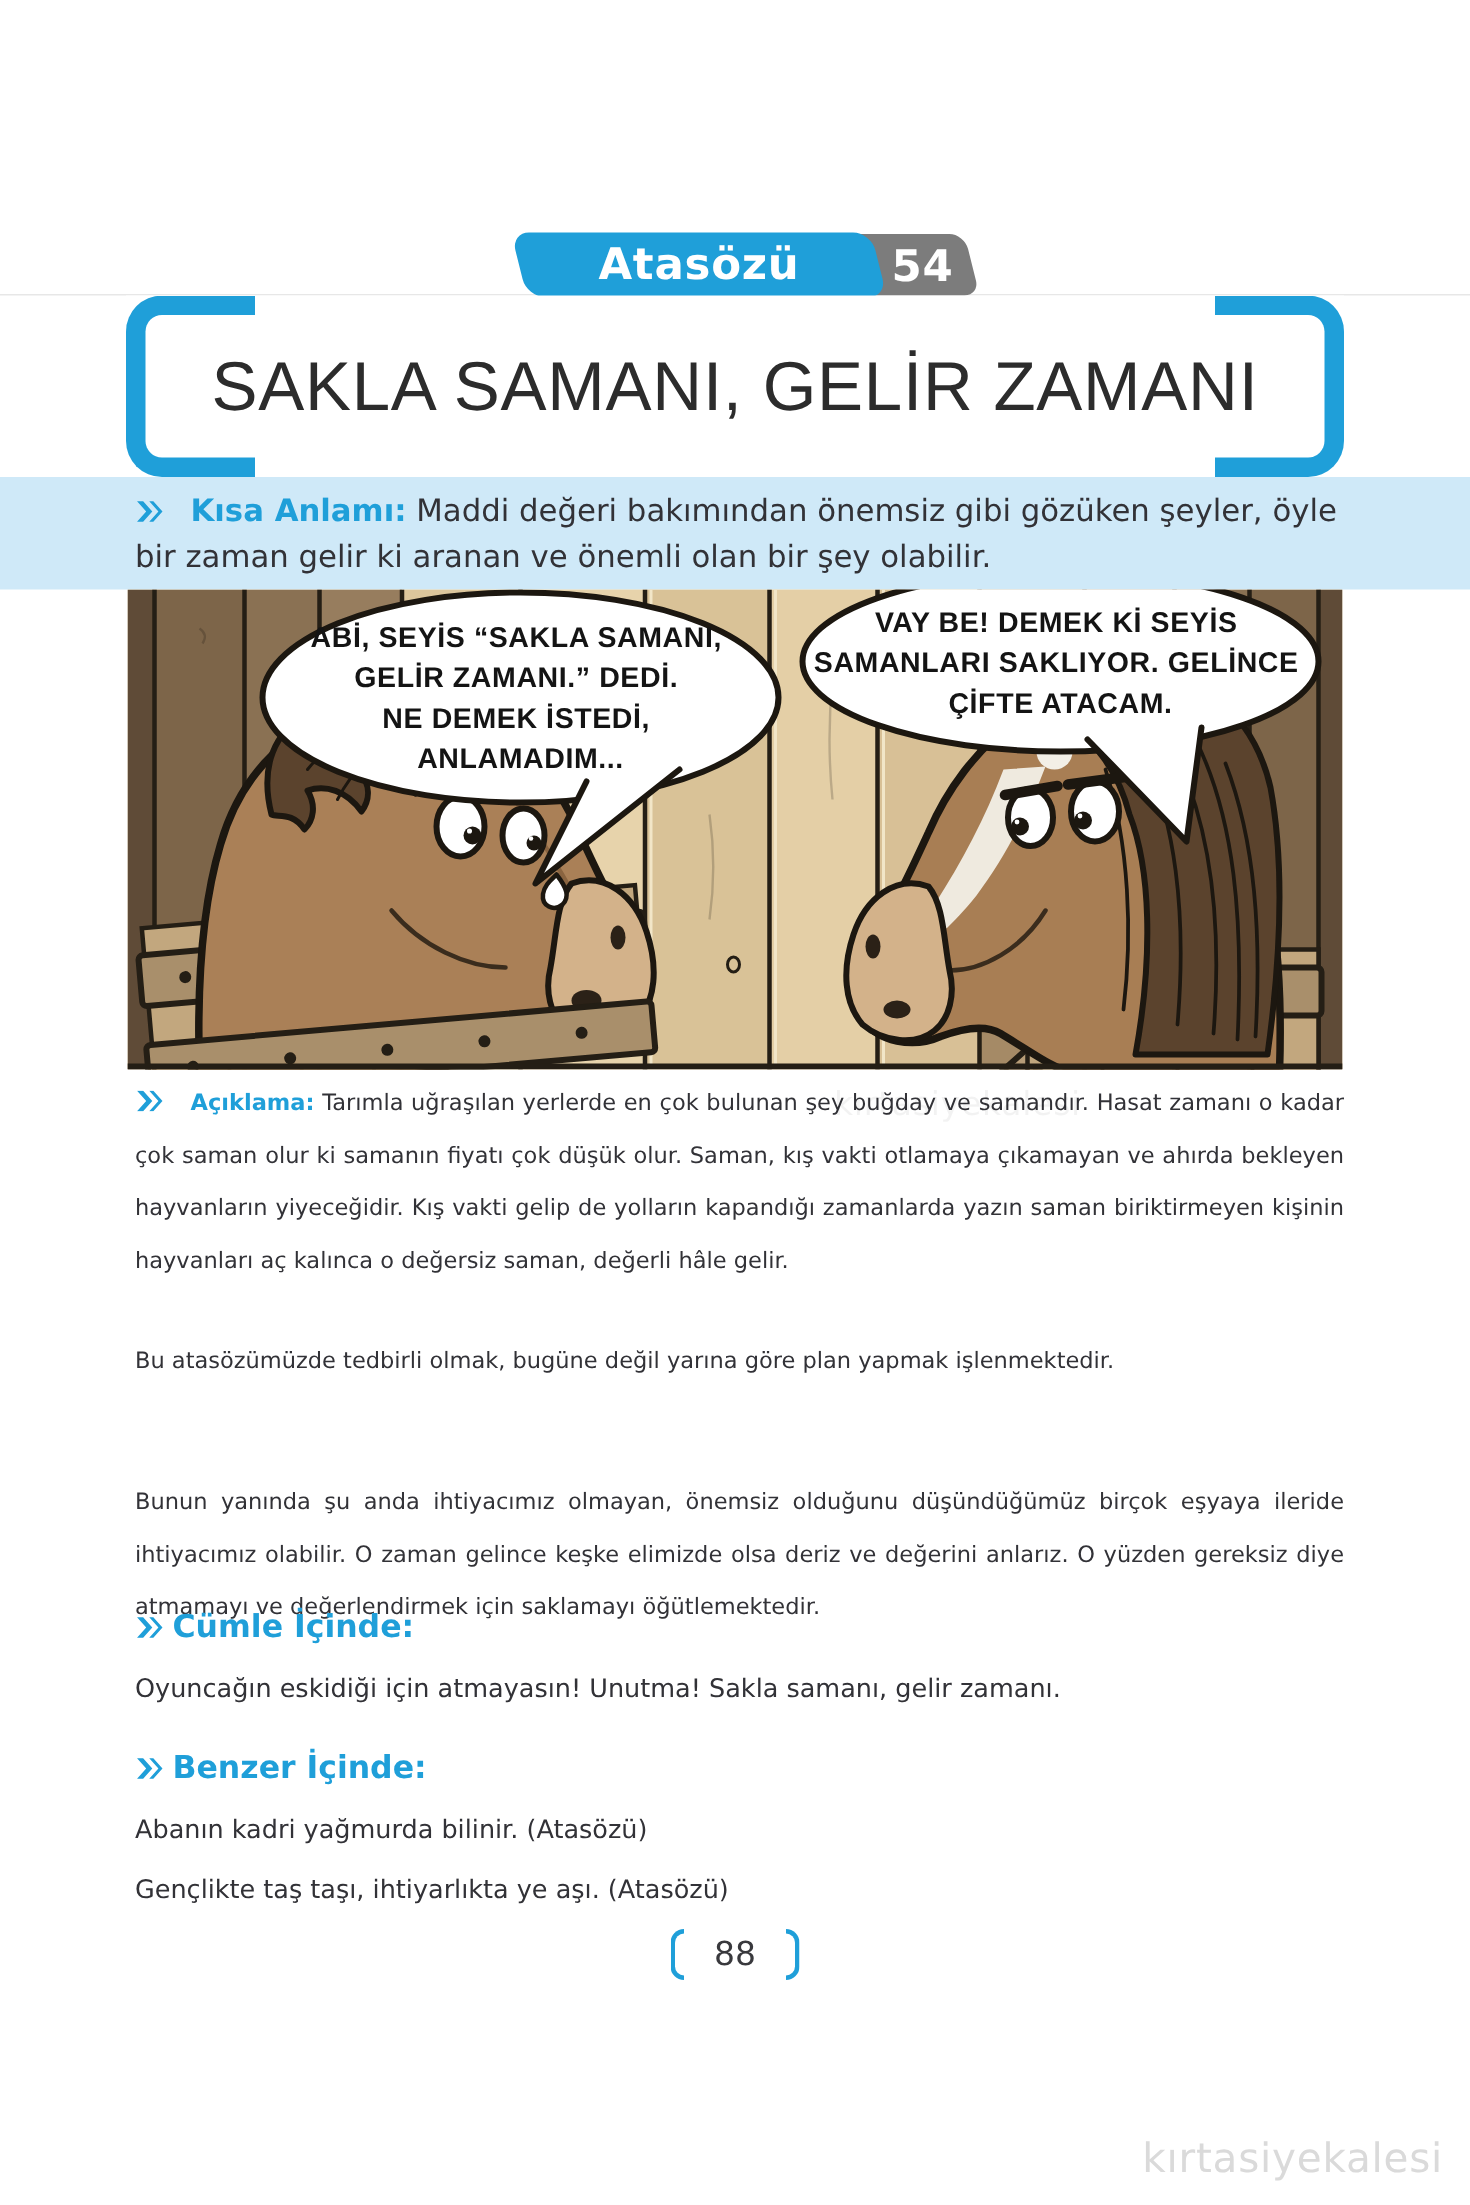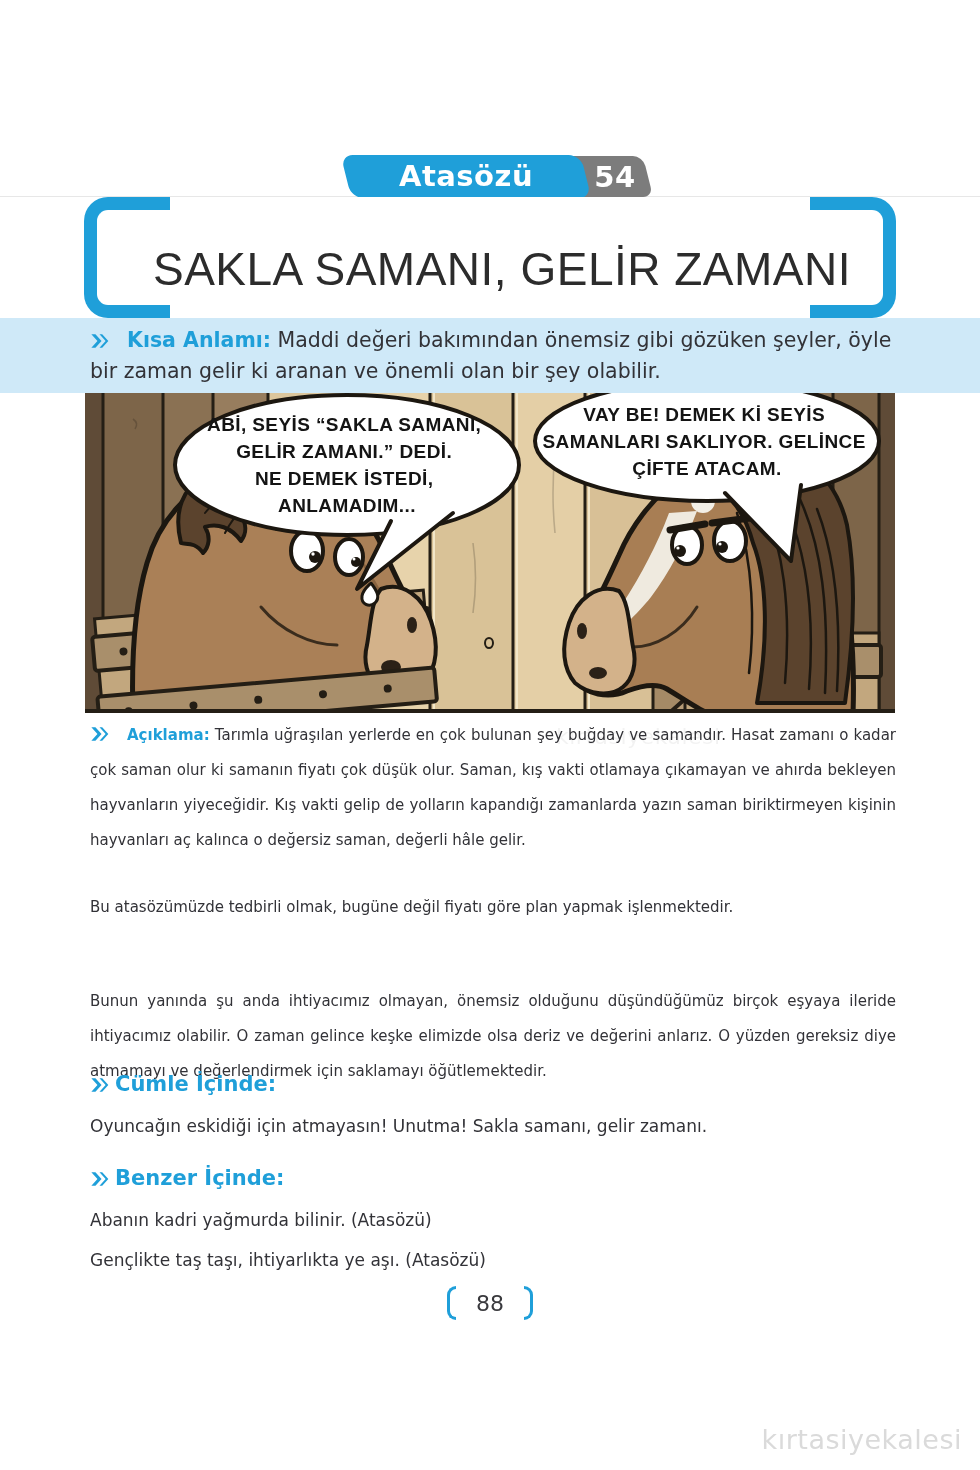--- a/index.html
+++ b/index.html
@@ -11,21 +11,21 @@
   .badge-gray{position:absolute;left:556px;top:156px;width:92px;height:41px;background:#7c7c7c;
               border-radius:10px;transform:skewX(14deg);}
   .badge-blue{position:absolute;left:346px;top:155px;width:240px;height:43px;background:#1f9fd9;
               border-radius:12px;transform:skewX(14deg);}
   .badge-txt{display:block;width:100%;height:100%;transform:skewX(-14deg);
              color:#fff;font-weight:bold;font-size:29px;line-height:42px;text-align:center;letter-spacing:.5px;}
   .badge-num{padding-left:26px;box-sizing:border-box;}
 
   
   .title-box{position:absolute;left:84px;top:197px;width:812px;height:121px;background:#fff;}
-  .title-box h1{margin:12px;width:100%;text-align:center;line-height:121px;
+  .title-box h1{margin:0;width:100%;text-align:center;line-height:121px;
                 font-family:"Liberation Sans",sans-serif;font-weight:400;
                 font-size:46px;letter-spacing:.5px;color:#2c2c2c;}
   .bracket{position:absolute;top:197px;width:86px;height:121px;box-sizing:border-box;
            border:13px solid #1f9fd9;}
   .bracket.left{left:84px;border-right:none;border-radius:24px 0 0 24px;}
   .bracket.right{left:810px;border-left:none;border-radius:0 24px 24px 0;}
 
   
   .band{position:absolute;left:0;top:318px;width:980px;height:75px;background:#cfe9f8;}
   .band p{position:absolute;left:90px;top:7px;width:806px;margin:0;
@@ -290,21 +290,21 @@
       </text>
     </g>
     <rect x="0" y="316" width="810" height="4" fill="#241e15"></rect>
   </svg>
 
   <p class="para" style="top:718px;"><span class="chev"><svg viewBox="0 0 28 20">
           <path d="M2 0 H8 L17 10 L8 20 H2 L11 10 Z" fill="#1f9fd9"></path>
           <path d="M14 0 H18 L27 10 L18 20 H14 L23 10 Z" fill="#1f9fd9"></path>
         </svg></span><span class="sec-label">Açıklama:</span> <span>Tarımla uğraşılan yerlerde en çok bulunan şey buğday ve samandır. Hasat zamanı o kadar çok saman olur ki samanın fiyatı çok düşük olur. Saman, kış vakti otlamaya çıkamayan ve ahırda bekleyen hayvanların yiyeceğidir. Kış vakti gelip de yolların kapandığı zamanlarda yazın saman biriktirmeyen kişinin hayvanları aç kalınca o değersiz saman, değerli hâle gelir.</span></p>
 
-  <p class="para noj" style="top:890px;">Bu atasözümüzde tedbirli olmak, bugüne değil fiyatı göre plan yapmak işlenmektedir.</p>
+  <p class="para noj" style="top:890px;">Bu atasözümüzde tedbirli olmak, bugüne değil yarına göre plan yapmak işlenmektedir.</p>
 
   <p class="para" style="top:984px;">Bunun yanında şu anda ihtiyacımız olmayan, önemsiz olduğunu düşündüğümüz birçok eşyaya ileride ihtiyacımız olabilir. O zaman gelince keşke elimizde olsa deriz ve değerini anlarız. O yüzden gereksiz diye atmamayı ve değerlendirmek için saklamayı öğütlemektedir.</p>
 
   <h3 class="sec-head" style="top:1072px;">
       <span class="chev">
         <svg viewBox="0 0 28 20">
           <path d="M2 0 H8 L17 10 L8 20 H2 L11 10 Z" fill="#1f9fd9"></path>
           <path d="M14 0 H18 L27 10 L18 20 H14 L23 10 Z" fill="#1f9fd9"></path>
         </svg>
       </span>

